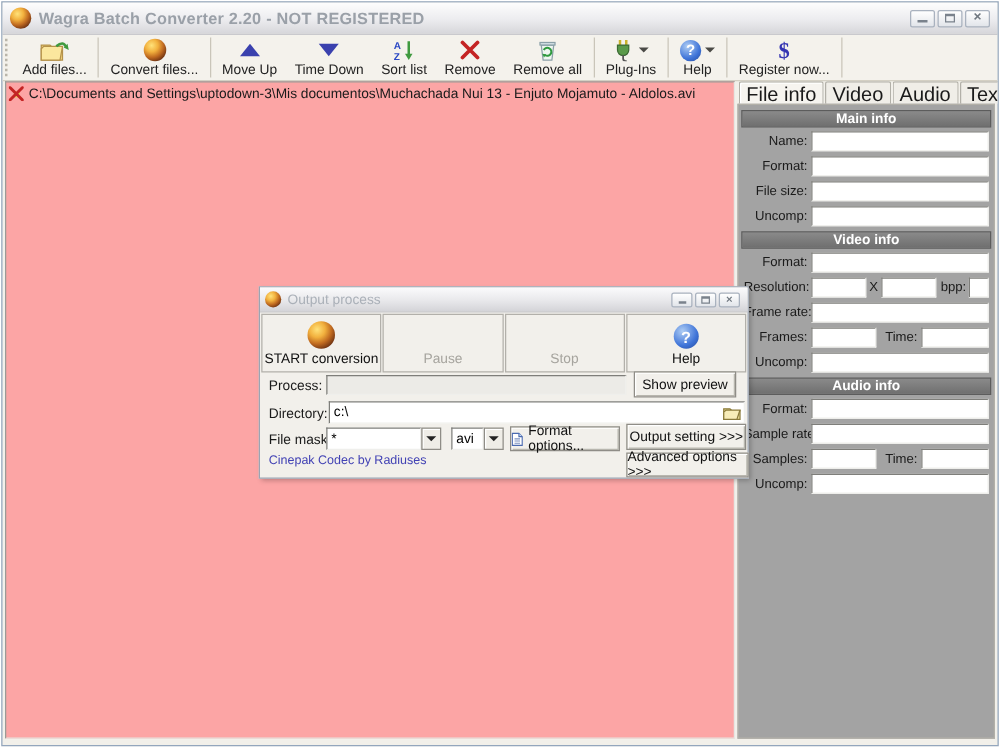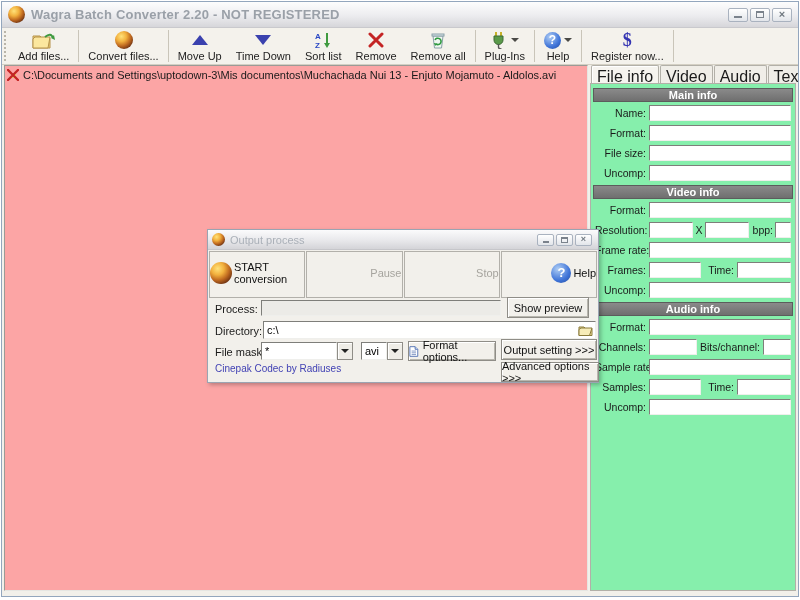--- a/index.html
+++ b/index.html
@@ -46,21 +46,21 @@
     border:1px solid #9b9b96; border-right-color:#e6e6e2; border-bottom-color:#e6e6e2; }
   .fitem { display:flex; align-items:center; gap:4px; padding:3px 2px 0 2px; font-size:11px; color:#1a1a1a; white-space:nowrap; overflow:hidden; }
 
   
   .infopanel { position:absolute; top:63px; left:588px; right:2px; bottom:5px; }
   .tabs { display:flex; height:18px; padding-left:1px; }
   .tab { border:1px solid #b2b0a8; border-bottom:none; border-radius:2px 2px 0 0; background:#f0eee8;
     font-size:16px; padding:2px 5px 0; margin-right:1px; color:#1a1a1a; white-space:nowrap; cursor:default; }
   .tab.active { background:#f6f4ef; height:18px; box-shadow:inset 1px 1px 0 #fff; font-weight:normal; }
   .tabpage { position:absolute; top:18px; left:0; right:0; bottom:0; border:1px solid #b2b0a8;
-    background:#86efac; padding:2px; }
+    background:#a3a3a3; padding:2px; }
   .sec-header { height:14px; background:linear-gradient(#8a8a8a,#6f6f6f); border:1px solid #5c5c5c;
     color:#fff; font-size:11px; font-weight:bold; text-align:center; line-height:13px; margin:2px 0 3px; }
   .ip-row { display:flex; align-items:center; margin:0 2px 4px; height:16px; }
   .ip-label { width:54px; text-align:right; font-size:10.5px; color:#1a1a1a; padding-right:3px; flex:none; white-space:nowrap; }
   .ip-inlabel { font-size:10.5px; color:#1a1a1a; text-align:center; white-space:nowrap; }
   .sunken { background:#fff; border:1px solid; border-color:#7e7e7a #efefec #efefec #7e7e7a; height:16px; }
   .grow { flex:1; }
 
   
   .dialog { position:absolute; left:205px; top:227px; width:392px; height:154px; background:#f2f0eb;
@@ -68,21 +68,21 @@
   .dlg-titlebar { position:absolute; top:0; left:0; right:0; height:20px;
     background:linear-gradient(#fbfbfc,#e8e8eb 55%,#d4d4d8); display:flex; align-items:center;
     border-bottom:1px solid #c6c6ca; }
   .dlg-titlebar .sphere { width:13px; height:13px; margin-left:4px; }
   .dlg-title { color:#aab0b8; font-size:11px; font-weight:normal; margin-left:5px; }
   .dlg-titlebar .win-controls .wbtn { width:17px; height:12px; font-size:9px; }
   .dlg-titlebar .glyph-min { width:6px; border-bottom-width:2px; margin-top:3px; }
   .dlg-titlebar .glyph-max { width:7px; height:6px; }
   .dlg-btnrow { position:absolute; top:21px; left:1px; right:1px; height:47px; display:flex; }
   .dlg-bigbtn { flex:1; border:1px solid #b2b0aa; margin-right:1px; background:#f2f0eb;
-    display:flex; align-items:center; justify-content:flex-end;
+    display:flex; flex-direction:column; align-items:center; justify-content:flex-end;
     padding-bottom:4px; gap:2px; font-size:11px; color:#111; cursor:default; }
   .dlg-bigbtn:last-child { margin-right:0; }
   .dlg-bigbtn.disabled { color:#a6a49e; }
   .dlg-bigbtn .sphere { width:22px; height:22px; margin:0; }
   .dlg-label { position:absolute; left:7px; font-size:11px; color:#1a1a1a; }
   .dlg-field { position:absolute; font-size:11px; }
   .btn { background:#f2f0eb; border:1px solid #8f8d87; box-shadow:inset 1px 1px 0 #fff, inset -1px -1px 0 #b8b6ae;
     font-size:11px; color:#111; display:flex; align-items:center; justify-content:center; gap:4px; cursor:default;
     font-family:"Liberation Sans", sans-serif; }
   input.textbox { font-family:"Liberation Sans", sans-serif; font-size:11px; padding:1px 3px;
@@ -292,26 +292,20 @@
         <span class="ip-label">Uncomp:</span>
         <span class="sunken grow"></span>
       </div>
 
       <div class="sec-header">Audio info</div>
       <div class="ip-row">
         <span class="ip-label">Format:</span>
         <span class="sunken grow"></span>
       </div>
       <div class="ip-row">
-        <span class="ip-label">Channels:</span>
-        <span class="sunken" style="width:48px;"></span>
-        <span class="ip-inlabel" style="width:66px;text-align:right;padding-right:3px;">Bits/channel:</span>
-        <span class="sunken grow"></span>
-      </div>
-      <div class="ip-row">
         <span class="ip-label">Sample rate:</span>
         <span class="sunken grow"></span>
       </div>
       <div class="ip-row">
         <span class="ip-label">Samples:</span>
         <span class="sunken" style="width:52px;"></span>
         <span class="ip-inlabel" style="width:36px;text-align:right;padding-right:3px;">Time:</span>
         <span class="sunken grow"></span>
       </div>
       <div class="ip-row">

